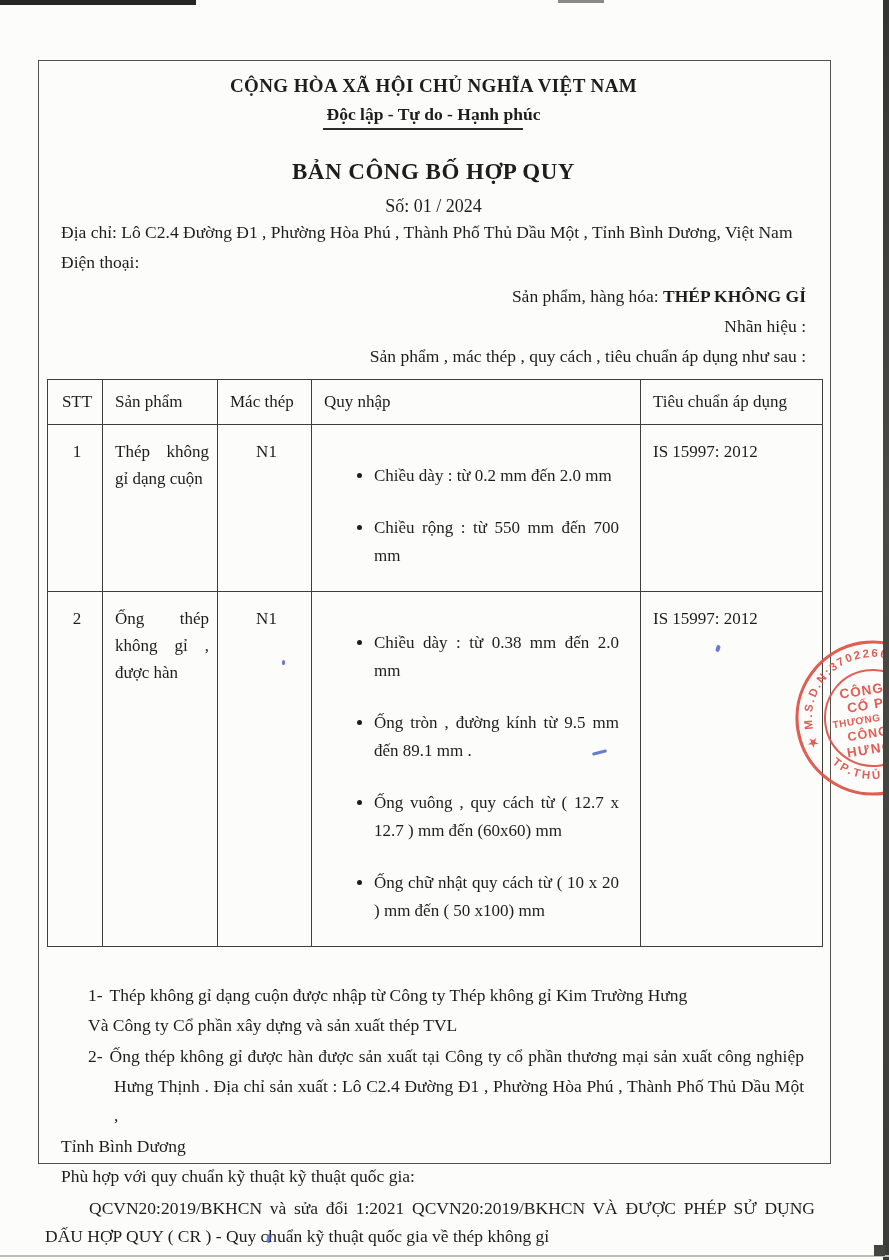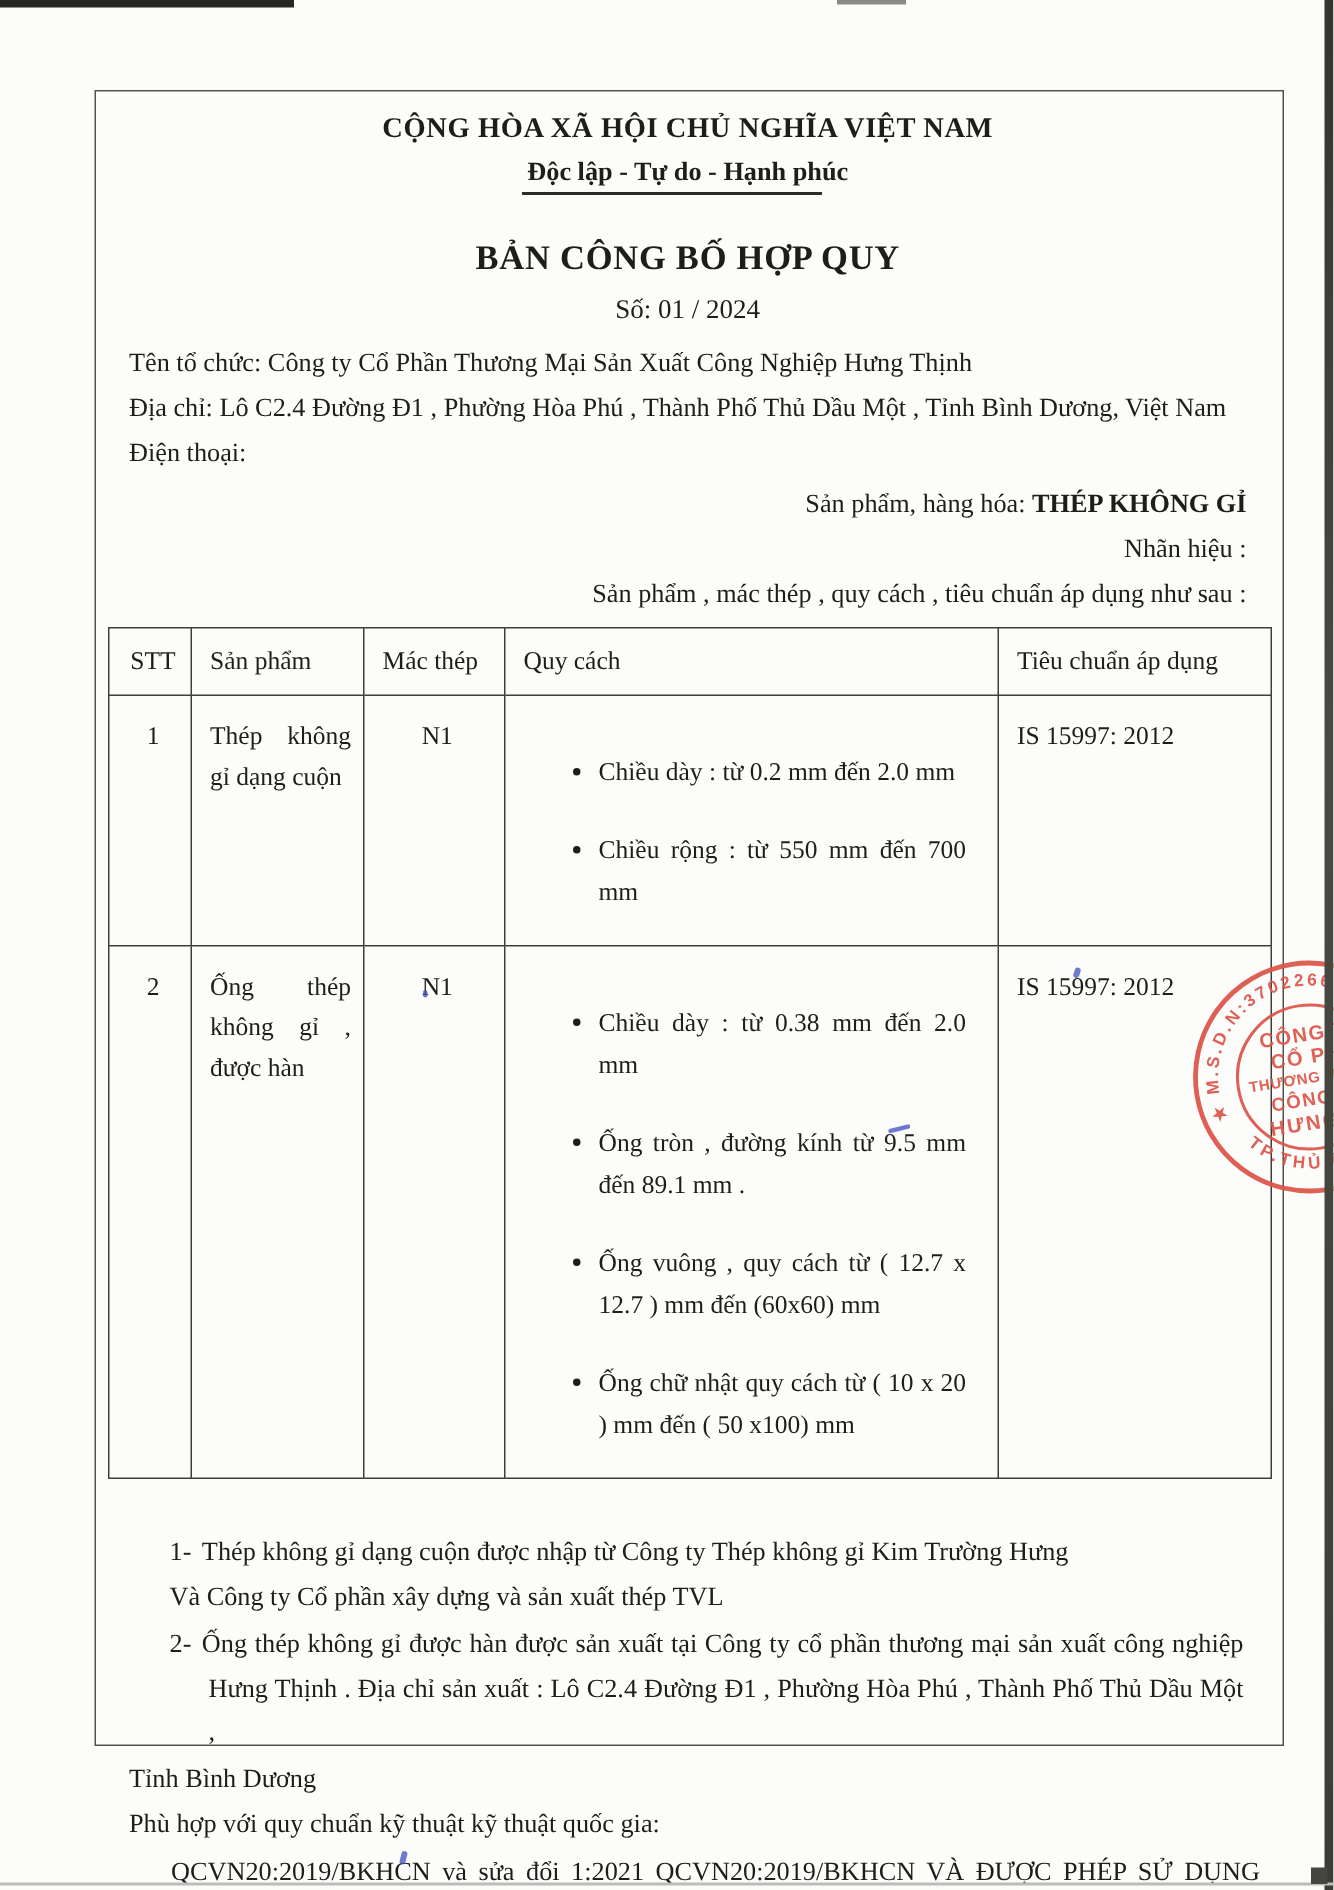--- a/index.html
+++ b/index.html
@@ -16,21 +16,21 @@
   .scan-bottom-line { position:absolute; left:0; top:1255px; width:889px; height:2px; background:#bdbdb6; z-index:40; }
   .scan-corner-dot { position:absolute; left:874px; top:1245px; width:11px; height:11px; background:#45453f; z-index:41; }
   .ink-speck { position:absolute; background:#3b50c0; opacity:.75; border-radius:2px; z-index:30; }
   .speck-1 { left:716px; top:645px; width:4px; height:7px; transform:rotate(18deg); }
   .speck-2 { left:592px; top:751px; width:15px; height:3px; transform:rotate(-14deg); }
   .speck-3 { left:267px; top:1234px; width:4px; height:9px; transform:rotate(14deg); }
   .speck-4 { left:282px; top:660px; width:3px; height:5px; }
 
   
   .frame {
-    position:absolute; left:63px; top:60px; width:791px; height:1102px;
+    position:absolute; left:38px; top:60px; width:791px; height:1102px;
     border:1.6px solid #52524c; background:transparent; z-index:5;font-family:Liberation Serif, serif;
   }
   .content { padding:10px 24px 0 22px; }
 
   .country { font-size:19px; font-weight:bold; text-align:center; letter-spacing:.4px; margin-top:4px; }
   .motto { font-size:17.5px; font-weight:bold; text-align:center; margin-top:7px; }
   .motto-line { width:200px; border-top:2.2px solid #2c2c2a; margin:3px auto 0; transform:translateX(-11px); }
   .doc-title { font-size:23px; font-weight:bold; text-align:center; letter-spacing:.5px; margin-top:29px; }
   .doc-number { font-size:18px; text-align:center; margin-top:11px; }
 
@@ -86,41 +86,40 @@
 <div class="frame">
   <div class="content">
 
     <div class="country">CỘNG HÒA XÃ HỘI CHỦ NGHĨA VIỆT NAM</div>
     <div class="motto">Độc lập - Tự do - Hạnh phúc</div>
     <div class="motto-line"></div>
 
     <div class="doc-title">BẢN CÔNG BỐ HỢP QUY</div>
     <div class="doc-number">Số: 01 / 2024</div>
 
-    <p class="para first-para"><span>Tên tổ chức:</span> <span>Công ty Cổ Phần Thương Mại Sản Xuất Công Nghiệp Hưng Thịnh</span></p>
     <p class="para"><span>Địa chỉ:</span> <span>Lô C2.4 Đường Đ1 , Phường Hòa Phú , Thành Phố Thủ Dầu Một , Tỉnh Bình Dương, Việt Nam</span></p>
     <p class="para"><span>Điện thoại:</span> <span></span></p>
     <p class="para ind7 gap-top"><span>Sản phẩm, hàng hóa:</span> <span class="bold">THÉP KHÔNG GỈ</span></p>
     <p class="para ind7"><span>Nhãn hiệu :</span> <span></span></p>
     <p class="para ind7">Sản phẩm , mác thép , quy cách , tiêu chuẩn áp dụng như sau :</p>
 
     <table class="spec">
       <colgroup>
         <col style="width:55px">
           <col style="width:115px">
           <col style="width:94px">
           <col style="width:329px">
           <col style="width:182px">
       </colgroup>
       <thead>
         <tr>
           <th class="c">STT</th>
           <th>Sản phẩm</th>
           <th>Mác thép</th>
-          <th>Quy cách</th>
+          <th>Quy nhập</th>
           <th>Tiêu chuẩn áp dụng</th>
         </tr>
       </thead>
       <tbody>
         <tr class="r1">
           <td class="c">1</td>
           <td class="cell-product">Thép không gỉ dạng cuộn</td>
           <td class="c">N1</td>
           <td>
             <ul class="specs">

